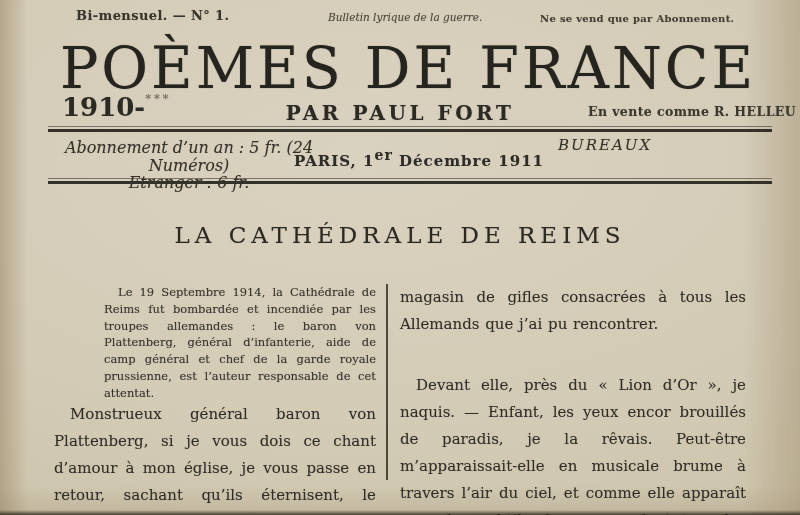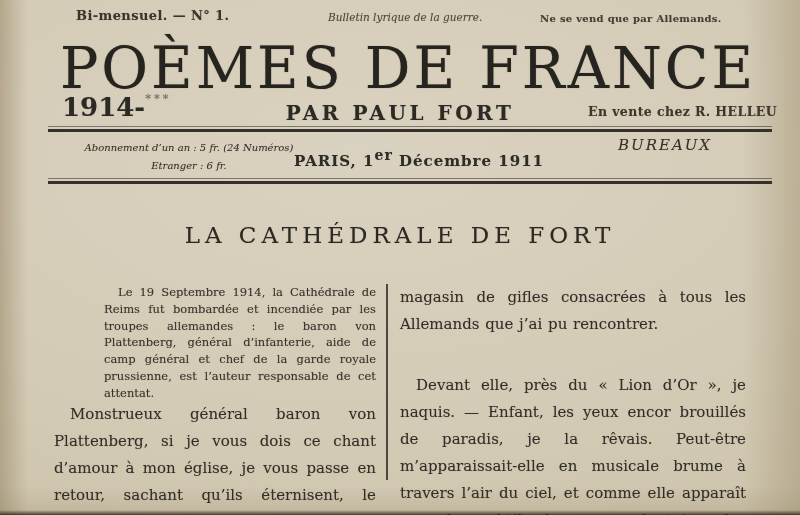--- a/index.html
+++ b/index.html
@@ -32,24 +32,24 @@
   .byline { left:0; top:101px; width:800px; text-align:center; font-size:20px; font-weight:bold; letter-spacing:3.5px; color:#2c2a24; }
   .vendor { left:588px; top:104px; font-size:12.5px; font-weight:bold; letter-spacing:.4px; color:#3c382e; }
 
   .rule {
     position:absolute; left:48px; width:724px; height:6px;
     background:linear-gradient(to bottom, rgba(47,45,39,.55) 0 1px, rgba(47,45,39,0) 1px 3px, #33312a 3px 6px);
   }
   .rule-top    { top:126px; }
   .rule-bottom { top:178px; }
 
-  .subs { left:56px; top:139px; width:266px; text-align:center; font-style:italic; font-size:10px; line-height:17.5px; color:#35322a; }
+  .subs { left:56px; top:139px; width:266px; text-align:center; font-style:italic; font-size:16px; line-height:17.5px; color:#35322a; }
   .dateline { left:294px; top:147px; font-size:15px; font-weight:bold; letter-spacing:1px; color:#2e2c26; }
   .dateline sup { font-size:14px; }
-  .bureaux { left:558px; top:137px; width:214px; text-align:center; color:#35322a; }
+  .bureaux { left:558px; top:137px; width:214px; text-align:left; color:#35322a; }
   .bureaux-title { font-style:italic; font-size:15px; letter-spacing:2px; line-height:17px; }
   .bureaux-addr  { font-style:italic; font-size:12px; line-height:15px; }
 
   .article-title {
     left:0; top:222px; width:800px; margin:0; text-align:center;
     font-size:23px; font-weight:normal; letter-spacing:5px; color:#2b2922;
   }
 
   .epigraph {
     left:104px; top:284px; width:272px;
@@ -71,46 +71,46 @@
   }
 </style>
 </head>
 <body>
 
 <div class="page">
 
   <header>
     <div class="txt issue">Bi-mensuel. — N° 1.</div>
     <div class="txt subtitle">Bulletin lyrique de la guerre.</div>
-    <div class="txt salenote">Ne se vend que par Allemands.</div>
+    <div class="txt salenote">Ne se vend que par Abonnement.</div>
 
     <h1 class="txt main-title">POÈMES DE FRANCE</h1>
 
-    <div class="txt year-line"><span>1914-</span><span class="year-marks">***</span></div>
+    <div class="txt year-line"><span>1910-</span><span class="year-marks">***</span></div>
     <div class="txt byline">PAR PAUL FORT</div>
-    <div class="txt vendor">En vente chez R. HELLEU</div>
+    <div class="txt vendor">En vente comme R. HELLEU</div>
   </header>
 
   <div class="rule rule-top"></div>
 
   <section>
     <div class="txt subs">
       <div>Abonnement d’un an : 5 fr. (24 Numéros)</div>
       <div>Etranger : 6 fr.</div>
     </div>
     <div class="txt dateline"><span>PARIS, 1</span><sup>er</sup><span> Décembre 1911</span></div>
     <div class="txt bureaux">
       <div class="bureaux-title">BUREAUX</div>
     </div>
   </section>
 
   <div class="rule rule-bottom"></div>
 
   <main>
-    <h2 class="txt article-title">LA CATHÉDRALE DE FORT</h2>
+    <h2 class="txt article-title">LA CATHÉDRALE DE REIMS</h2>
 
     <div class="txt epigraph">Le 19 Septembre 1914, la Cathédrale de Reims fut bombardée et incendiée par les troupes allemandes : le baron von Plattenberg, général d’infanterie, aide de camp général et chef de la garde royale prussienne, est l’auteur responsable de cet attentat.</div>
 
     <p class="txt body-par left-par">Monstrueux général baron von Plattenberg, si je vous dois ce chant d’amour à mon église, je vous passe en retour, sachant qu’ils éternisent, le soufflet des poètes et l’échafaud du Verbe, — mais je tiens</p>
 
     <div class="col-divider"></div>
 
     <p class="txt body-par right-p1">magasin de gifles consacrées à tous les Allemands que j’ai pu rencontrer.</p>
     <p class="txt body-par right-p2">Devant elle, près du « Lion d’Or », je naquis. — Enfant, les yeux encor brouillés de paradis, je la rêvais. Peut-être m’apparaissait-elle en musicale brume à travers l’air du ciel, et comme elle apparaît aux plus subtils des anges, dont tous les sens légers volent et s’entr’échangent.</p>
   </main>

